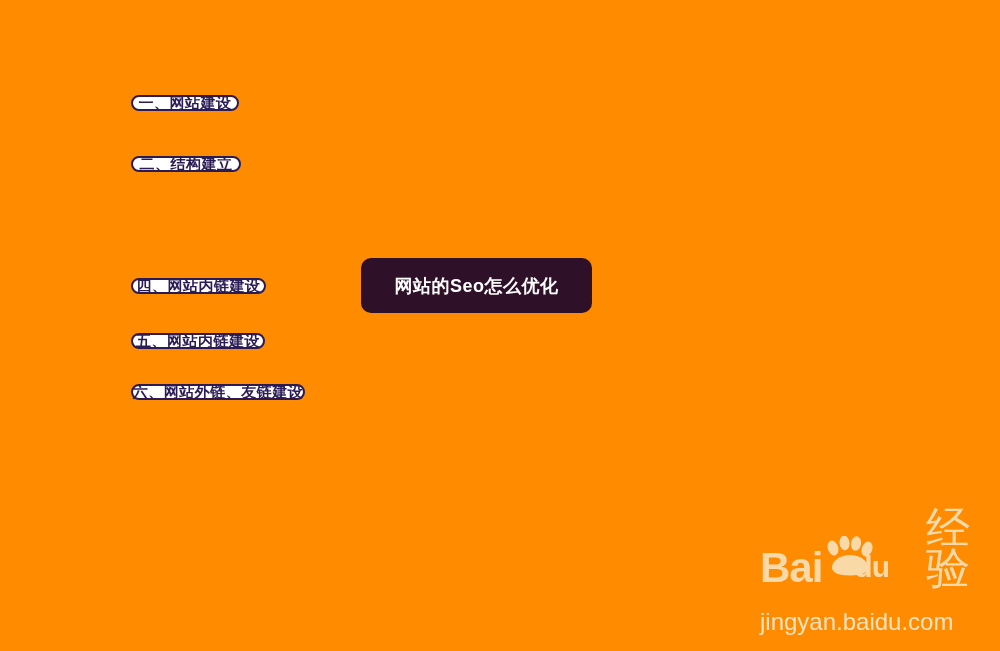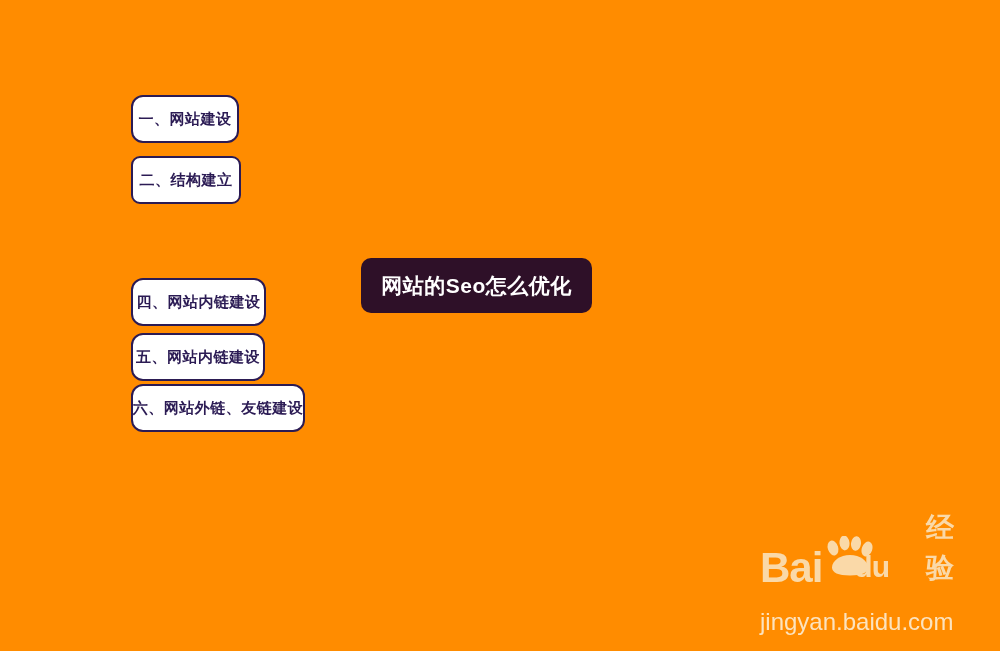--- a/index.html
+++ b/index.html
@@ -29,41 +29,41 @@
     color: #2B1B54;
     font-size: 15px;
     font-weight: bold;
     letter-spacing: 0.5px;
     display: flex;
     align-items: center;
     justify-content: center;
     box-sizing: border-box;
     white-space: nowrap;
     padding: 0 8px;
-    height: 48px;
+    height: 16px;
   }
 
   #node-1 { left: 131px; top: 95px;  width: 108px; }
   #node-2 { left: 131px; top: 156px; width: 110px; border-radius: 9px; }
   #node-3 { left: 131px; top: 214px; width: 120px; }
   #node-4 { left: 131px; top: 278px; width: 135px; }
   #node-5 { left: 131px; top: 333px; width: 134px; }
   #node-6 { left: 131px; top: 384px; width: 174px; }
 
   
   #central-node {
     position: absolute;
     left: 361px;
     top: 258px;
     width: 231px;
     height: 55px;
     background: #2E1028;
     border-radius: 10px;
     color: #FFFFFF;
-    font-size: 21px;
+    font-size: 18px;
     font-weight: bold;
     letter-spacing: 0.5px;
     display: flex;
     align-items: center;
     justify-content: center;
     box-sizing: border-box;
     white-space: nowrap;
   }
 
   
@@ -99,22 +99,22 @@
     margin-left: 1px;
   }
   .wm-paw {
     position: absolute;
     left: 62px;
     top: -2px;
     width: 52px;
     height: 40px;
   }
   .wm-cn {
-    font-size: 28px;
-    font-weight: bold;
+    font-size: 44px;
+    font-weight: normal;
     color: #FAD9A8;
     line-height: 40px;
     margin-left: 6px;
     letter-spacing: 0px;
   }
   .wm-url {
     font-size: 24px;
     color: #FCE3BE;
     letter-spacing: 0px;
     margin-top: 20px;

